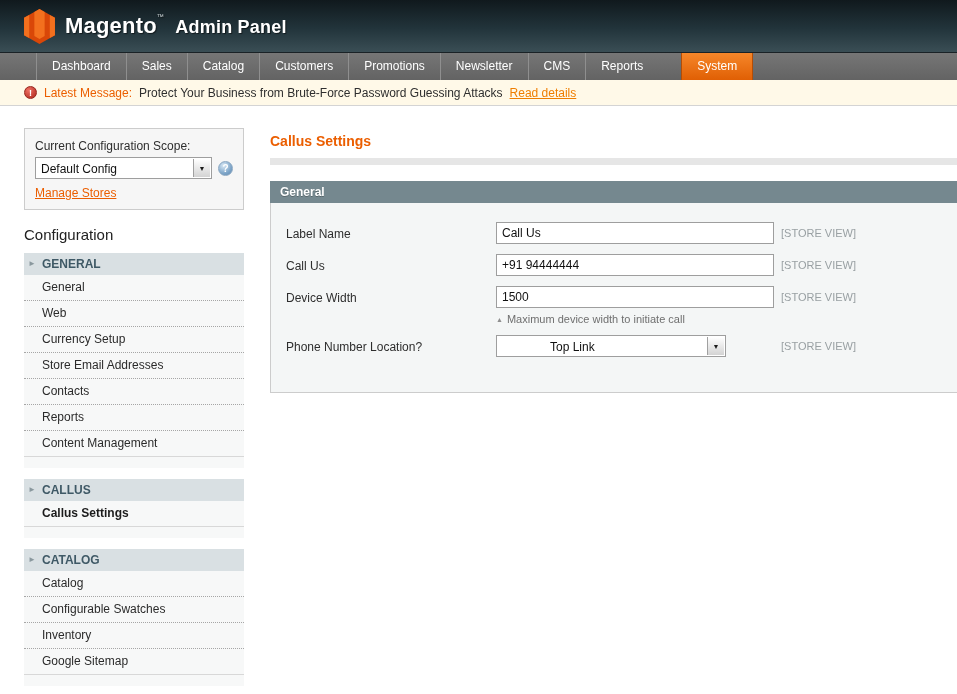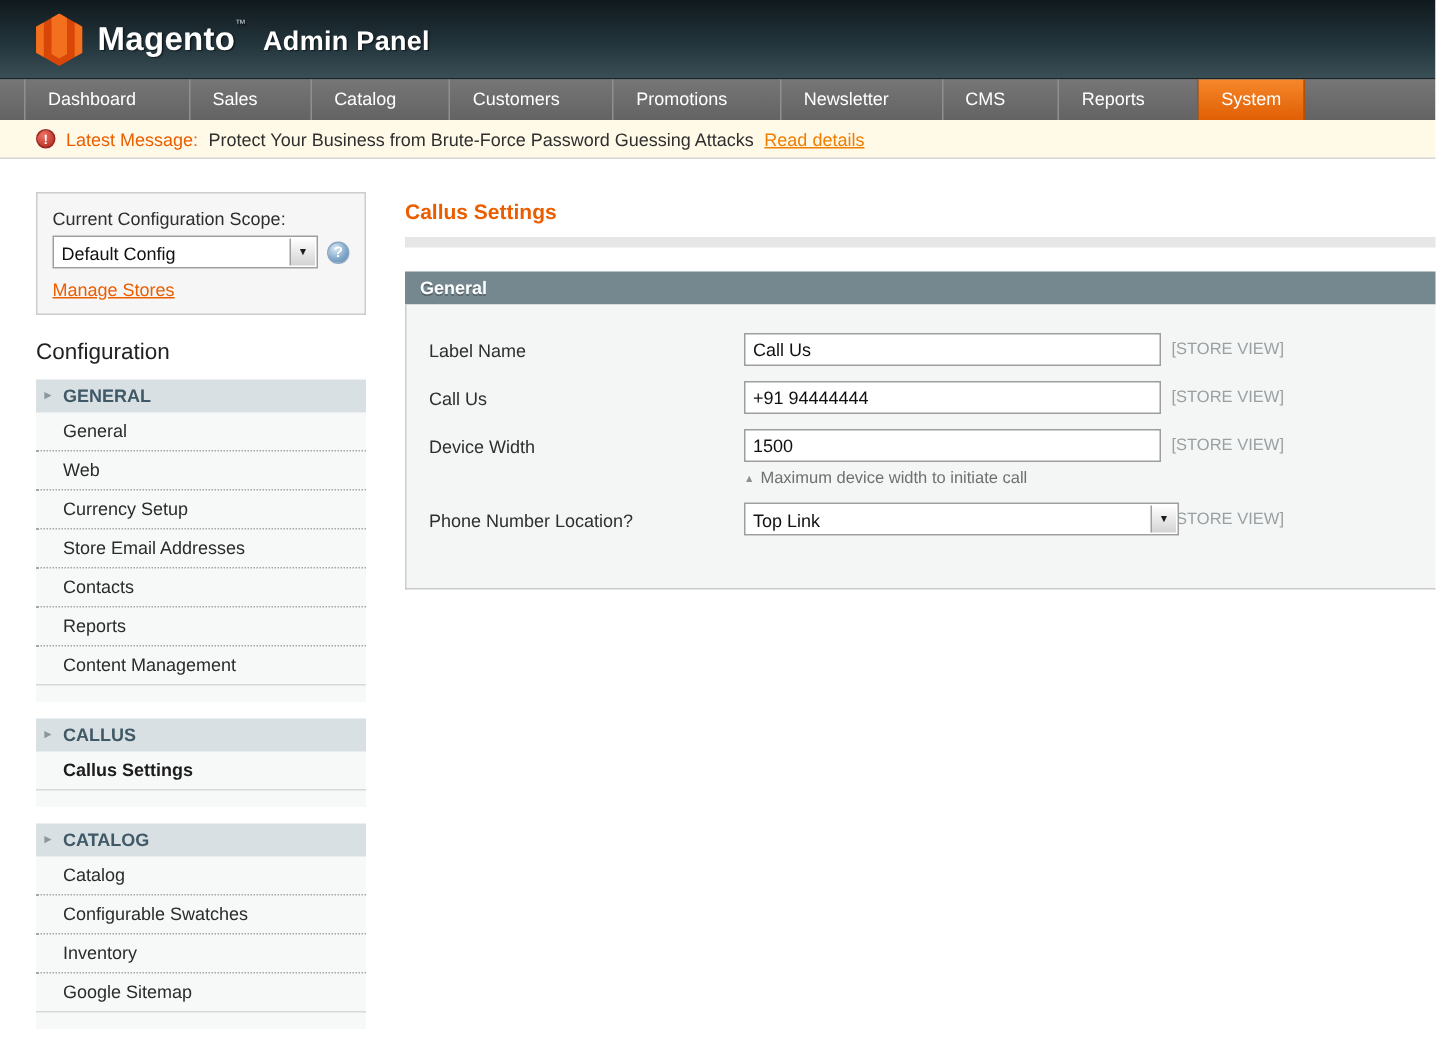--- a/index.html
+++ b/index.html
@@ -18,30 +18,30 @@
   }
   .logo-mark { margin-right:10px; display:block; }
   .brand { color:#fff; font-weight:bold; font-size:22px; text-shadow:1px 1px 1px rgba(0,0,0,.55); letter-spacing:.2px; }
   .brand .tm { font-size:7px; vertical-align:top; color:#cfd6d8; font-weight:normal; margin-right:5px; }
   .brand .subtitle { font-size:18px; }
 
   
   .main-nav {
     height:28px; display:flex; align-items:center;
     background:linear-gradient(to bottom,#767676,#636363);
-    border-top:1px solid #1a2226; padding-left:16px;gap:20px;
+    border-top:1px solid #1a2226; padding-left:36px;
   }
   .nav-tab {
     color:#fff; font-size:12px; line-height:27px; padding:0 15px;
     border-left:1px solid #8f8f8f; cursor:pointer; white-space:nowrap;
   }
   .nav-tab:last-child { border-right:1px solid #8f8f8f; }
   .nav-tab.active {
     background:linear-gradient(to bottom,#f6872a,#e05f04);
-    border-left-color:#b54d05; border-right:1px solid #b54d05;
+    border-left-color:#b54d05; border-right:1px solid #b54d05;margin-left:23px;
   }
 
   
   .message-bar {
     height:26px; background:#fff9e8; border-bottom:1px solid #d4d4d4;
     display:flex; align-items:center; padding-left:24px; gap:7px;
   }
   .alert-icon {
     width:13px; height:13px; border-radius:50%;
     background:radial-gradient(circle at 35% 30%, #ef7064, #c03c30 70%);
@@ -119,21 +119,21 @@
     display:grid; grid-template-columns:210px 285px auto;
     align-items:start; margin-bottom:10px;
   }
   .field-row:last-child { margin-bottom:15px; }
   .f-label { padding-top:5px; color:#2e2e2e; }
   .f-input {
     width:278px; height:22px; border:1px solid #9e9e9e; background:#fff;
     font-family:"Liberation Sans",sans-serif; font-size:12px; color:#111;
     padding:2px 5px;
   }
-  .f-select { width:290px; }
+  .f-select { width:230px;padding-left:48px; }
   .f-scope { padding-top:5px; font-size:11px; color:#99a0a3; white-space:nowrap; }
   .note { margin-top:5px; font-size:11px; color:#6f6f6f; display:flex; align-items:center; gap:4px; }
   .note .note-arrow { font-size:7px; color:#8f8f8f; }
 </style>
 </head>
 <body>
 
 <div class="top-header">
   <svg class="logo-mark" width="31" height="35" viewBox="0 0 30 34">
     <polygon points="15,0 30,8.6 30,25.4 15,34 0,25.4 0,8.6" fill="#d94708"></polygon>

